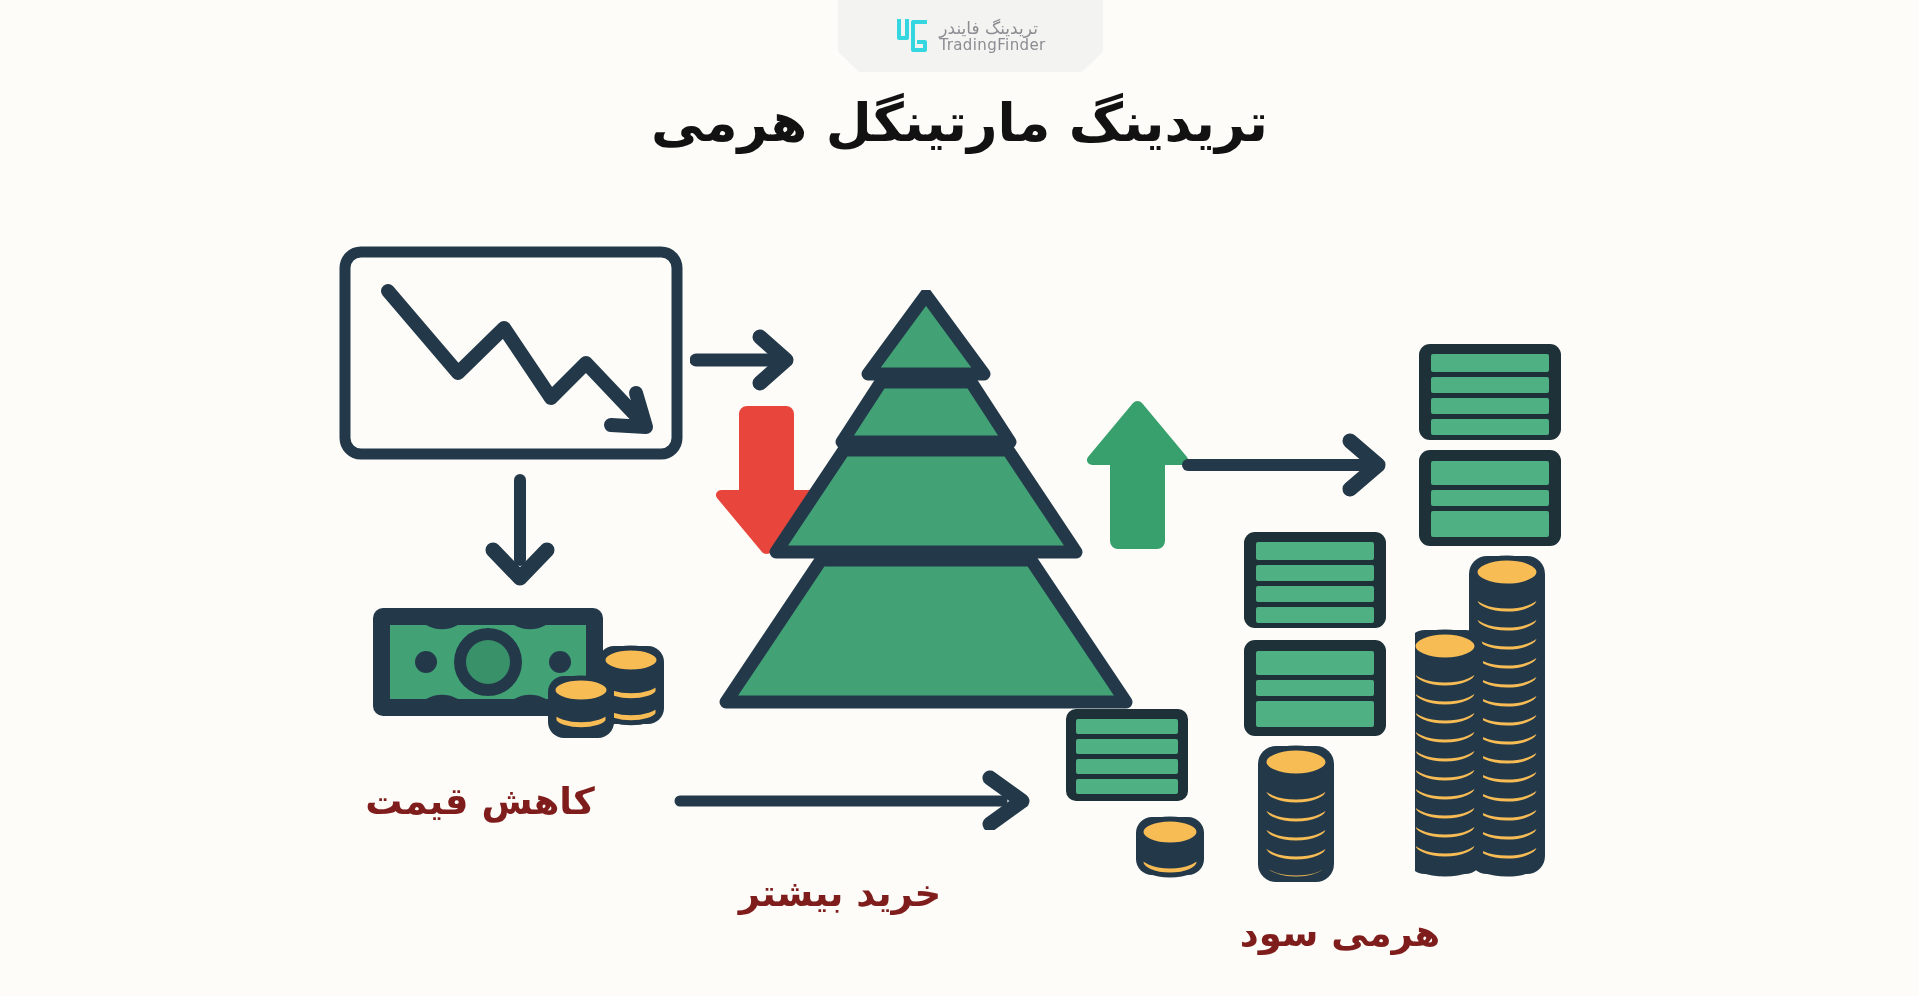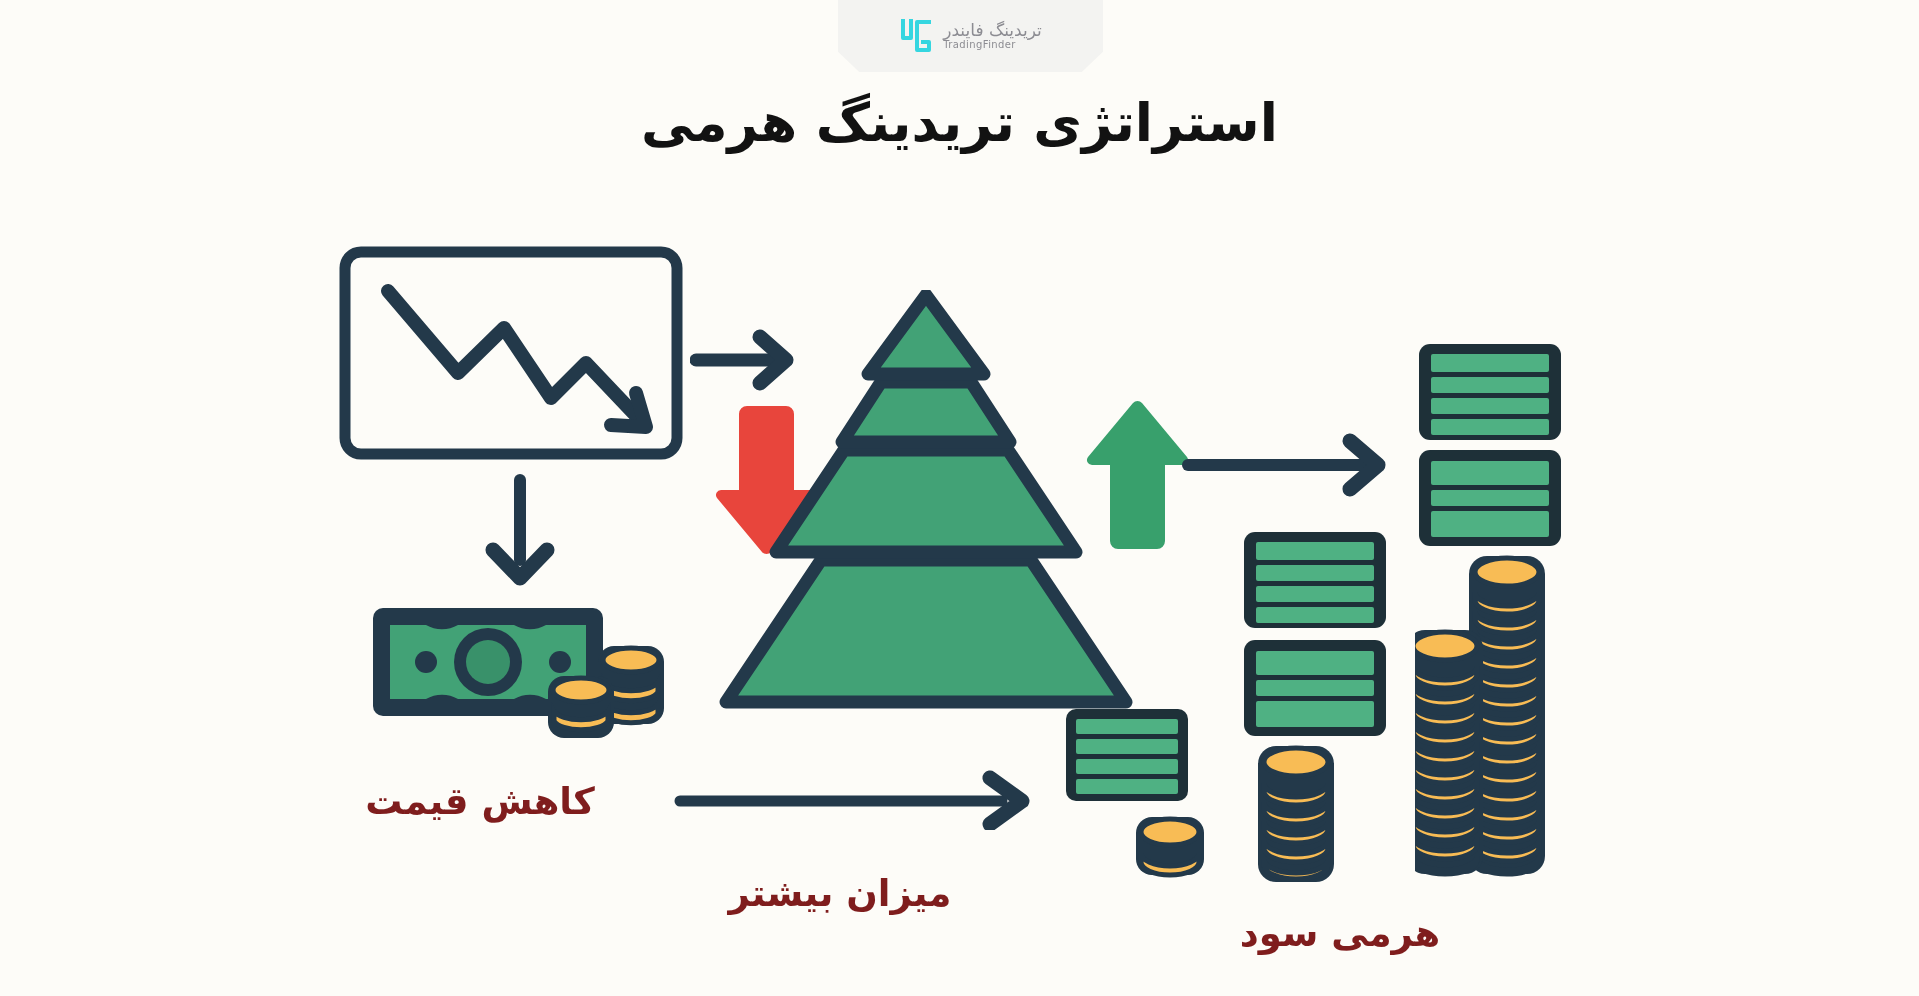--- a/index.html
+++ b/index.html
@@ -14,21 +14,21 @@
 
   
   .watermark{
     position:absolute;left:838px;top:0;width:265px;height:72px;
     background:#F3F3F1;
     clip-path:polygon(0 0,100% 0,100% 72%,92% 100%,8% 100%,0 72%);
     display:flex;align-items:center;justify-content:center;gap:10px;
   }
   .wm-text{display:flex;flex-direction:column;align-items:flex-end;line-height:1.08;}
   .wm-fa{font-size:17px;color:#8C8C92;letter-spacing:.2px;font-weight:500;}
-  .wm-en{font-size:10px;color:#8C8C92;letter-spacing:.4px;direction:ltr;}
+  .wm-en{font-size:15px;color:#8C8C92;letter-spacing:.4px;direction:ltr;}
   .wm-logo{width:34px;height:40px;flex:0 0 auto;}
 
   
   .title{
     position:absolute;left:0;top:92px;width:1919px;
     text-align:center;font-size:53px;font-weight:bold;color:#121212;
     letter-spacing:-.5px;
   }
 
   
@@ -49,21 +49,21 @@
     <div class="wm-text">
       <span class="wm-fa">تریدینگ فایندر</span>
       <span class="wm-en">TradingFinder</span>
     </div>
     <svg class="wm-logo" viewBox="0 0 34 40">
       <path d="M4 3 L4 22 L12 22 L12 3" fill="none" stroke="#35D6E0" stroke-width="4" stroke-linejoin="round"></path>
       <path d="M30 6 L18 6 L18 34 L30 34 L30 26 L24 26" fill="none" stroke="#35D6E0" stroke-width="4" stroke-linejoin="round" stroke-linecap="square"></path>
     </svg>
   </div>
 
-  <div class="title">استراتژی تریدینگ هرمی</div>
+  <div class="title">تریدینگ مارتینگل هرمی</div>
 
   <div class="node" style="left:336px;top:243px;">
     <svg width="350" height="220" viewBox="0 0 350 220">
       <rect x="9" y="9" width="332" height="202" rx="16" ry="16" fill="#FDFCF8" stroke="#23394A" stroke-width="11"></rect>
       <polyline points="52,48 122,130 168,85 215,155 250,120 305,178" fill="none" stroke="#23394A" stroke-width="14" stroke-linecap="round" stroke-linejoin="round"></polyline>
       <path d="M275 182 L310 184 L300 150" fill="none" stroke="#23394A" stroke-width="14" stroke-linecap="round" stroke-linejoin="round"></path>
     </svg>
   </div>
 
   <div class="node" style="left:690px;top:325px;">
@@ -234,17 +234,17 @@
         <path d="M-2 459 a32 14 0 0 0 64 0 v8 a32 14 0 0 1 -64 0 z" fill="#F8BC55" stroke="#23394A" stroke-width="5"></path>
         <path d="M-2 478 a32 14 0 0 0 64 0 v8 a32 14 0 0 1 -64 0 z" fill="#F8BC55" stroke="#23394A" stroke-width="5"></path>
         <path d="M-2 497 a32 14 0 0 0 64 0 v8 a32 14 0 0 1 -64 0 z" fill="#F8BC55" stroke="#23394A" stroke-width="5"></path>
         <path d="M-2 516 a32 14 0 0 0 64 0 v4 a32 14 0 0 1 -64 0 z" fill="#F8BC55" stroke="#23394A" stroke-width="5"></path>
       </g>
     </svg>
   </div>
 
   <div class="label" style="left:330px;top:780px;width:300px;">کاهش قیمت</div>
 
-  <div class="label" style="left:690px;top:872px;width:300px;">میزان بیشتر</div>
+  <div class="label" style="left:690px;top:872px;width:300px;">خرید بیشتر</div>
 
   <div class="label" style="left:1190px;top:912px;width:300px;">هرمی سود</div>
 
 </div>
 
 </body></html>

